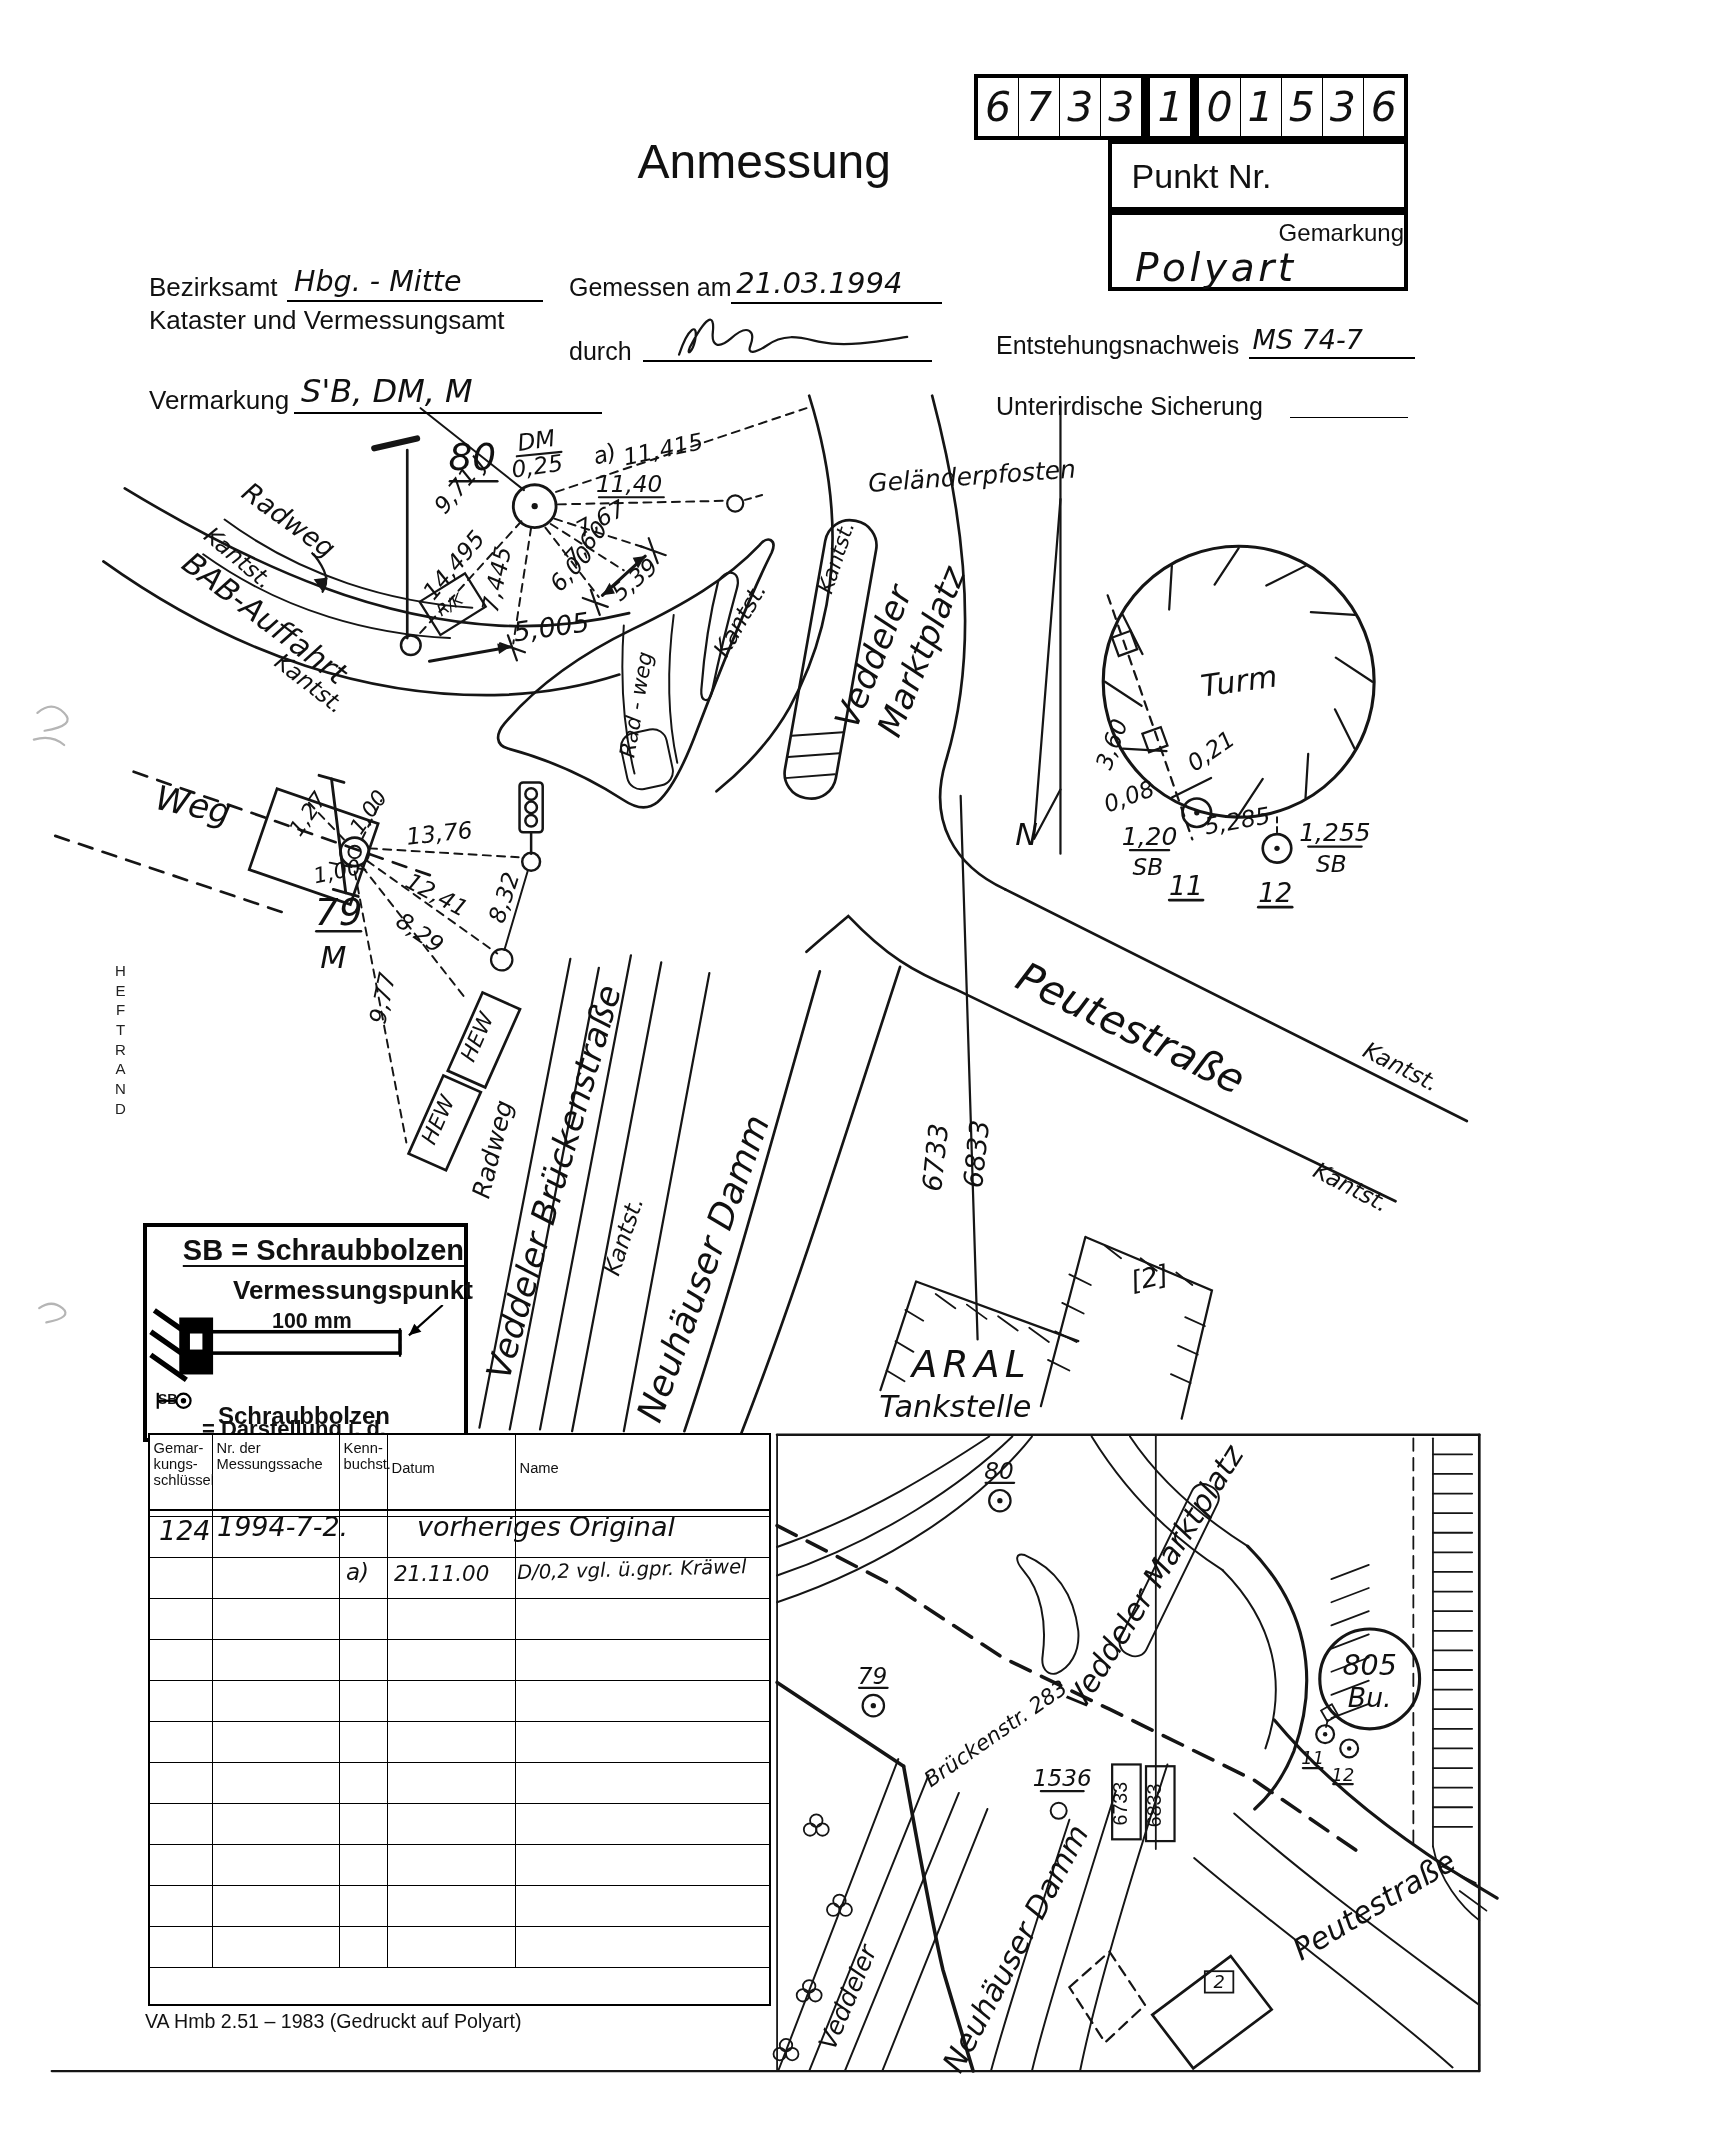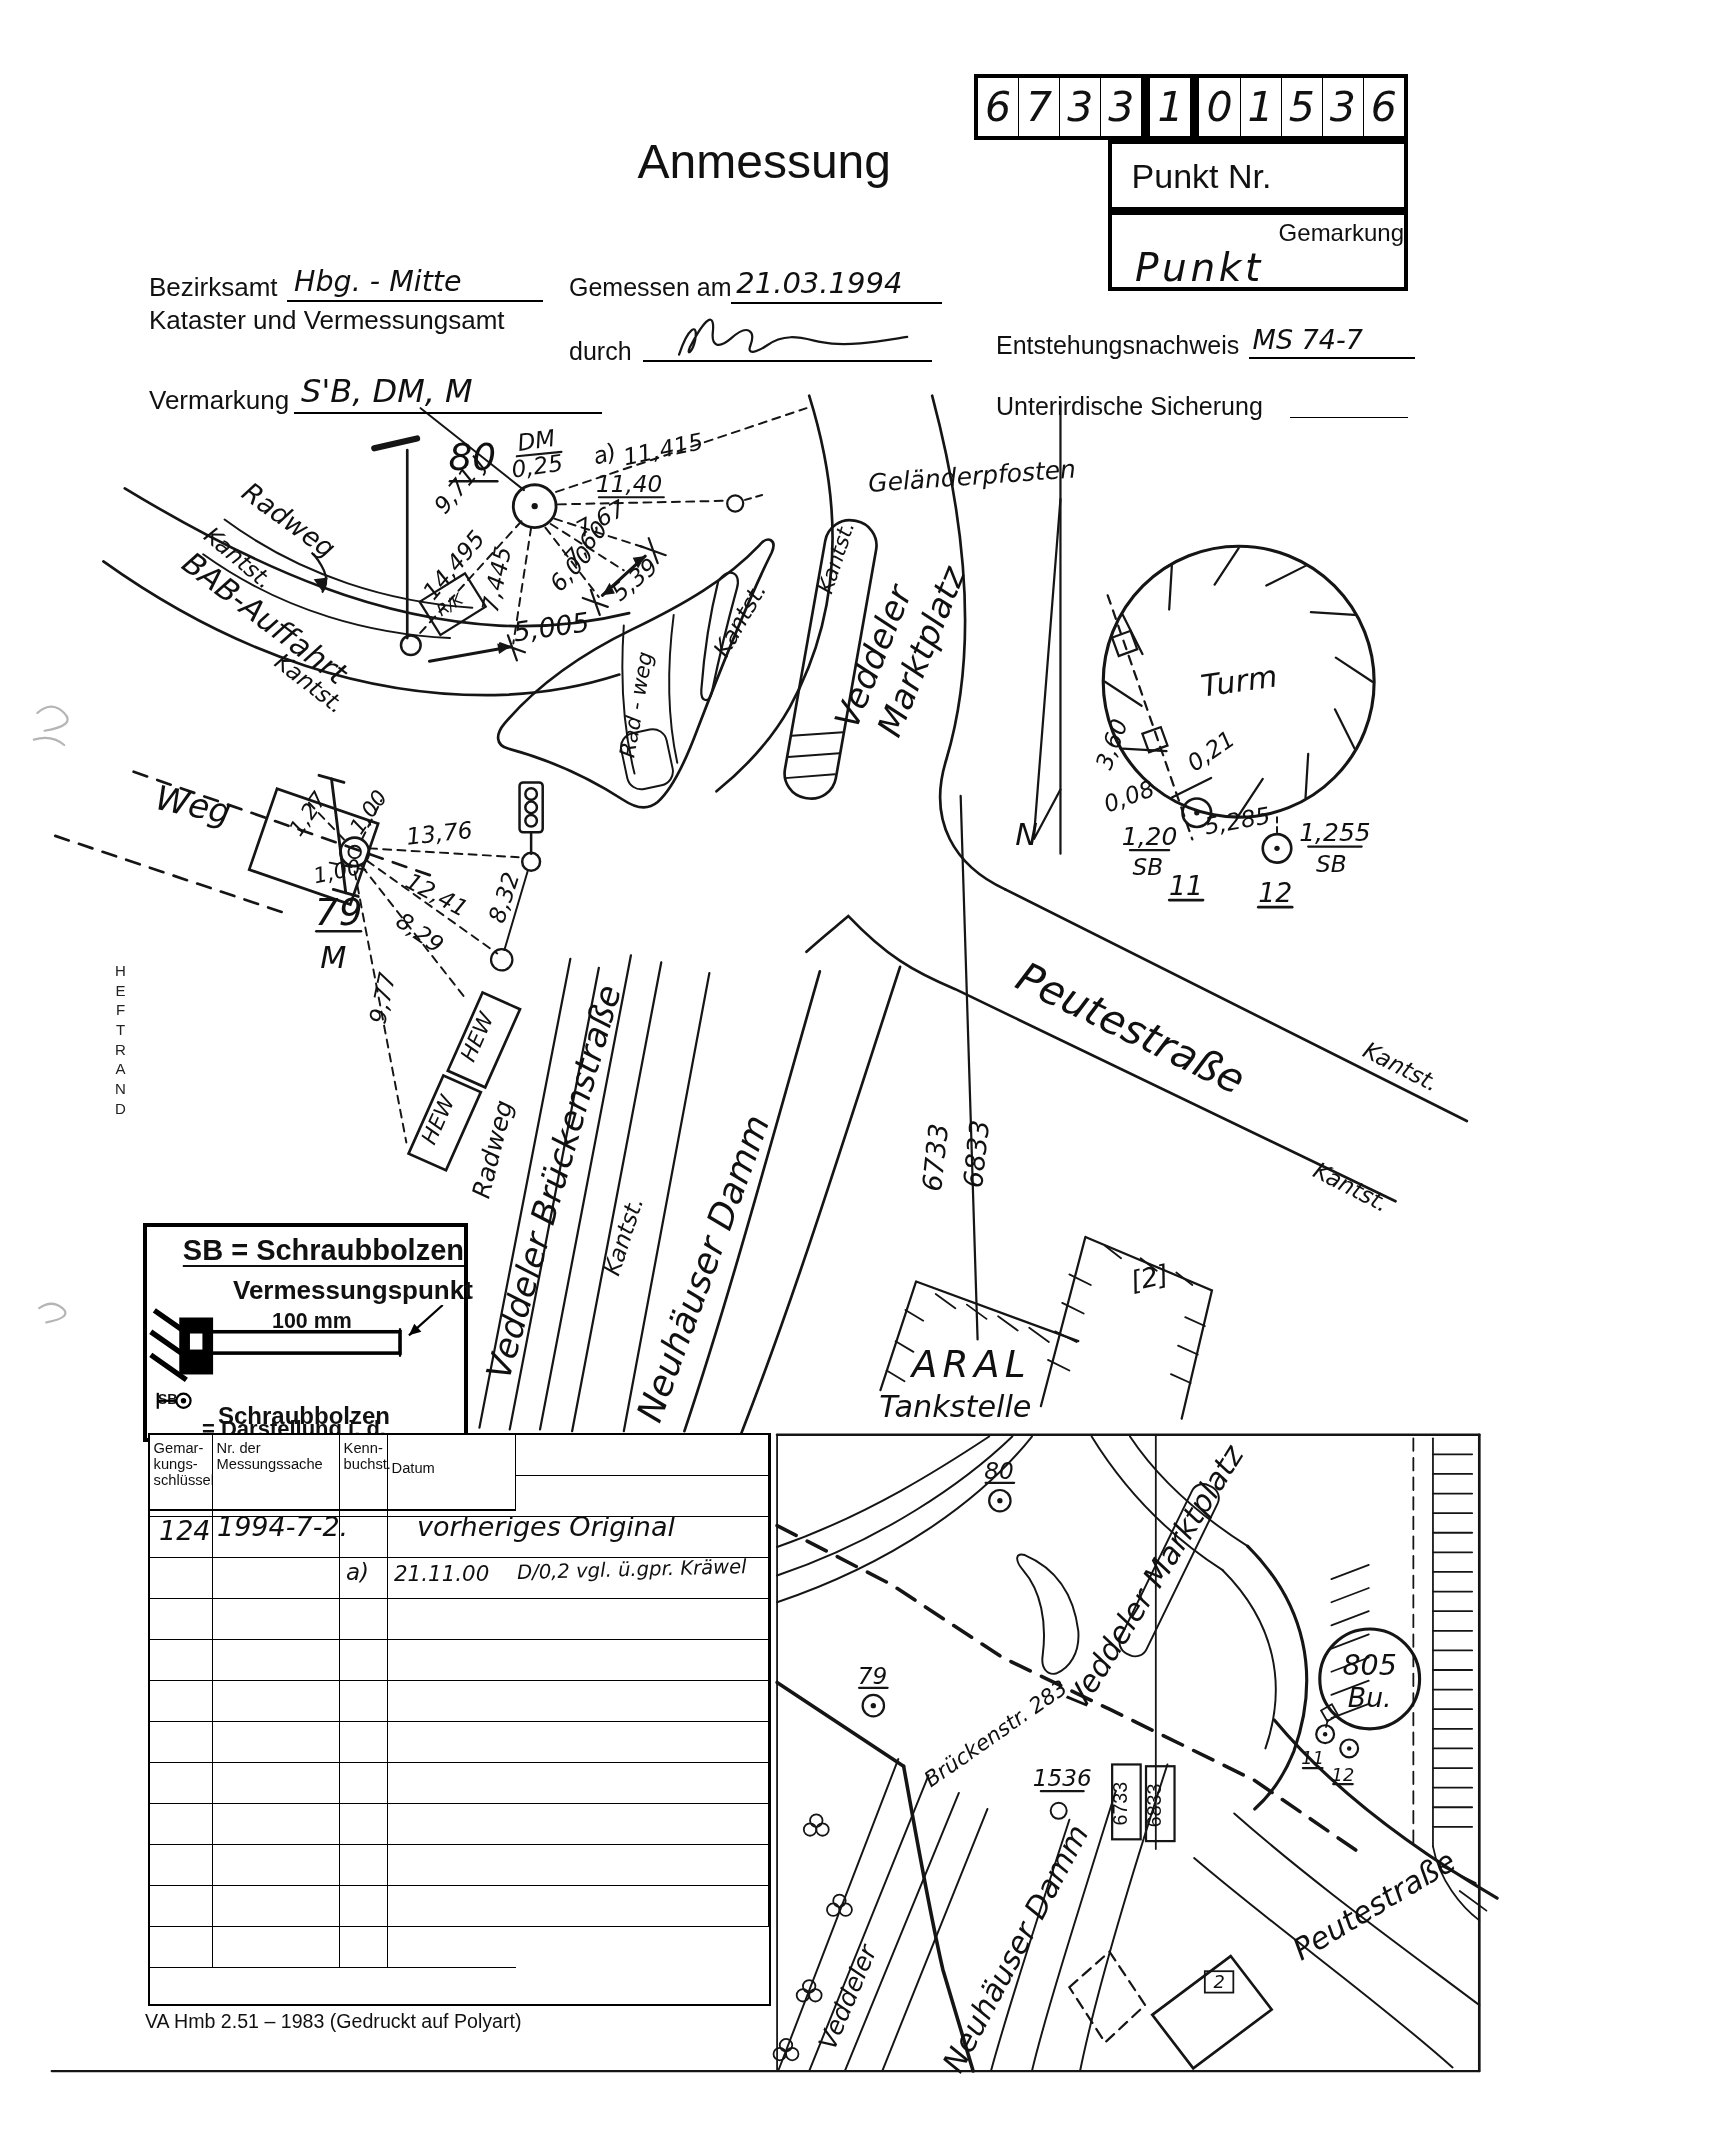--- a/index.html
+++ b/index.html
@@ -396,21 +396,21 @@
     <div class="digit-cell">1</div>
     <div class="digit-cell">5</div>
     <div class="digit-cell">3</div>
     <div class="digit-cell">6</div>
   </div>
   <div class="hdrbox" style="top:140px;height:71px;">
     <div class="print" style="font-size:34px;margin:12.5px 0 0 19.6px;">Punkt Nr.</div>
   </div>
   <div class="hdrbox" style="top:211px;height:80px;">
     <div class="print" style="font-size:24px;text-align:right;margin-top:3.6px;">Gemarkung</div>
-    <div class="hand" style="font-size:39px;margin:-1.8px 0 0 23px;letter-spacing:3.6px;">Punkt</div>
+    <div class="hand" style="font-size:39px;margin:-1.8px 0 0 23px;letter-spacing:3.6px;">Polyart</div>
   </div>
 
   <div class="abs print" style="left:570px;top:134px;width:321px;text-align:right;font-size:48px;">Anmessung</div>
 
   <div class="abs print" style="left:149px;top:272px;font-size:26px;">Bezirksamt</div>
   <div class="abs hand underline-val" style="left:287px;top:265px;width:242px;font-size:28.5px;padding:0 7.1px 1.8px 7.1px;">Hbg. - Mitte</div>
   <div class="abs print" style="left:149px;top:305px;font-size:26px;">Kataster und Vermessungsamt</div>
 
   <div class="abs print" style="left:569px;top:273px;font-size:25px;">Gemessen am</div>
   <div class="abs hand underline-val" style="left:731px;top:266px;width:200px;font-size:29px;padding:0 5.3px 1.8px 5.3px;">21.03.1994</div>
@@ -461,20 +461,21 @@
 
   <div id="rec-table">
     <div class="hcell print">Gemar-
 kungs-
 schlüssel</div>
     <div class="hcell print">Nr. der
 Messungssache</div>
     <div class="hcell print">Kenn-
 buchst.</div>
     <div class="hcell print" style="padding-top:25px;">Datum</div>
+    <div class="hcell print" style="padding-top:25px;border-right:none;">Name</div>
 
   <div class="cell"></div>
       <div class="cell"></div>
       <div class="cell"></div>
       <div class="cell"></div>
       <div class="cell" style="border-right: none;"></div>
       <div class="cell"></div>
       <div class="cell"></div>
       <div class="cell"></div>
       <div class="cell"></div>

